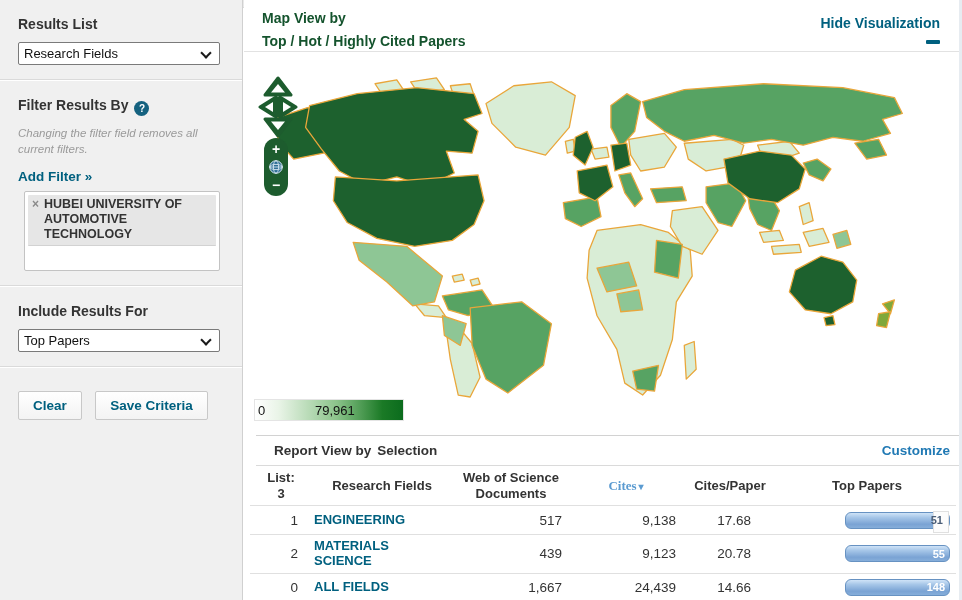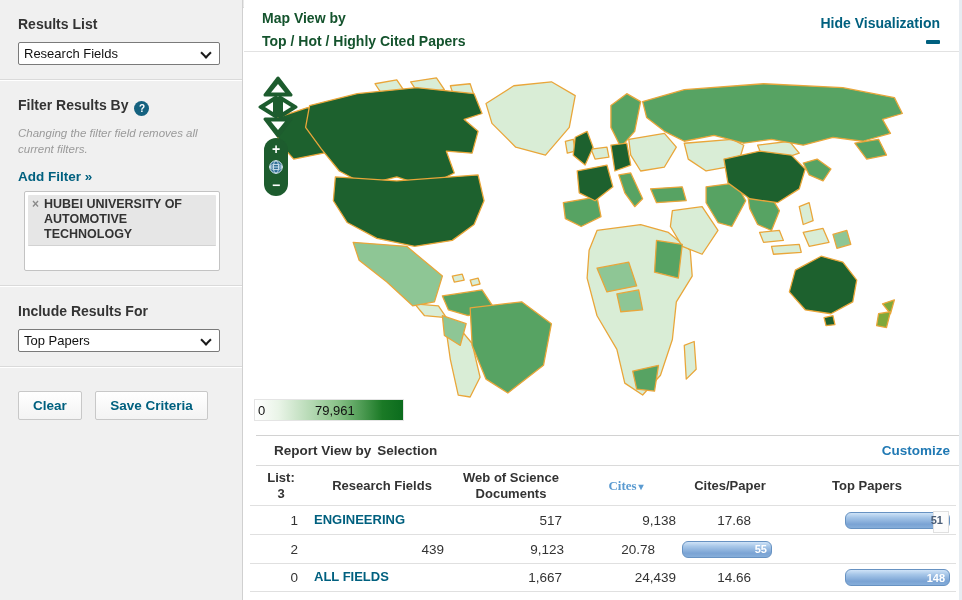--- a/index.html
+++ b/index.html
@@ -278,20 +278,21 @@
         <div class="td-num td-cpp">17.68</div>
         <div class="td-bar">
           <div class="bar hl">
             <span class="bar-num">51</span>
           </div>
         </div>
       </div>
 
       <div class="trow">
         <div class="td-rank">2</div>
+        <div class="td-field" style="max-width:112px;">MATERIALS SCIENCE</div>
         <div class="td-num td-docs">439</div>
         <div class="td-num td-cites">9,123</div>
         <div class="td-num td-cpp">20.78</div>
         <div class="td-bar">
           <div class="bar">
             <span class="bar-num">55</span>
           </div>
         </div>
       </div>
 

